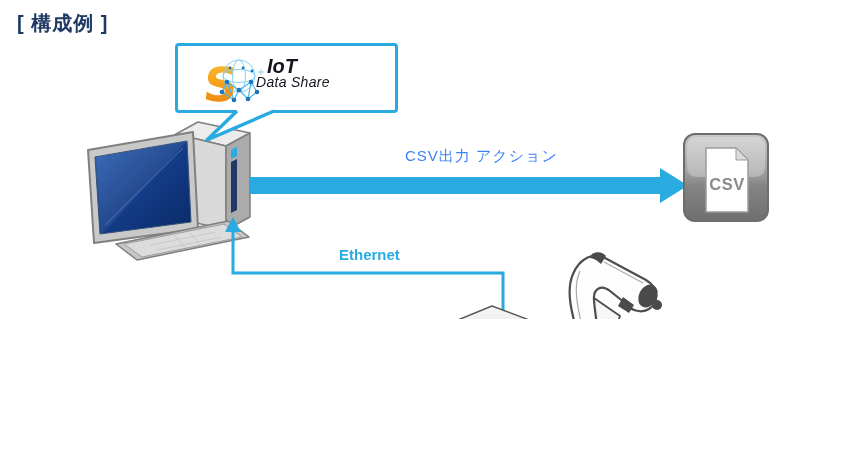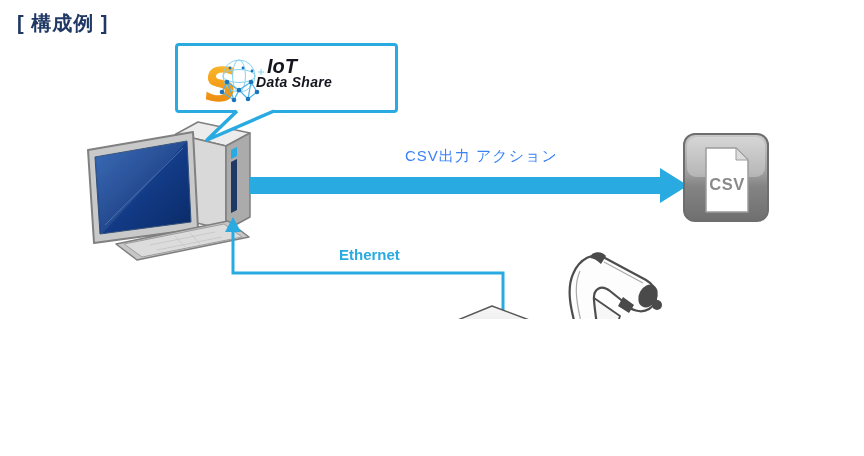--- a/index.html
+++ b/index.html
@@ -7,21 +7,21 @@
           font-family:"Liberation Sans","DejaVu Sans",sans-serif;}
   .art{position:absolute;left:0;top:0;z-index:1;}
   .title{position:absolute;left:17px;top:10px;z-index:4;font-size:20px;font-weight:bold;
          color:#1F3864;letter-spacing:1px;white-space:nowrap;}
   .bubble{position:absolute;left:175px;top:43px;width:223px;height:70px;box-sizing:border-box;
           background:#fff;border:3.5px solid #29ABE2;border-radius:4px;z-index:2;}
   .bubble-tail{position:absolute;left:198px;top:109px;width:84px;height:34px;z-index:3;}
   .logo-mark{position:absolute;left:16px;top:8px;width:78px;height:56px;}
   .logo-line1{position:absolute;left:89px;top:9px;font-size:20px;font-weight:800;font-style:italic;
               color:#15151F;white-space:nowrap;}
-  .logo-line2{position:absolute;left:78px;top:28px;font-size:14px;font-weight:700;font-style:italic;
+  .logo-line2{position:absolute;left:78px;top:28px;font-size:14px;font-weight:400;font-style:italic;
               letter-spacing:0.3px;color:#15151F;white-space:nowrap;}
   .csv-label{position:absolute;left:405px;top:147px;z-index:4;font-size:15px;color:#3b82f6;
              letter-spacing:1px;white-space:nowrap;}
   .eth-label{position:absolute;left:339px;top:246px;z-index:4;font-size:15px;font-weight:bold;
              color:#29ABE2;white-space:nowrap;}
   .legend{position:absolute;left:393px;top:367px;z-index:4;font-size:16px;color:#111;
           line-height:27px;white-space:nowrap;}
 </style>
 </head>
 <body>

